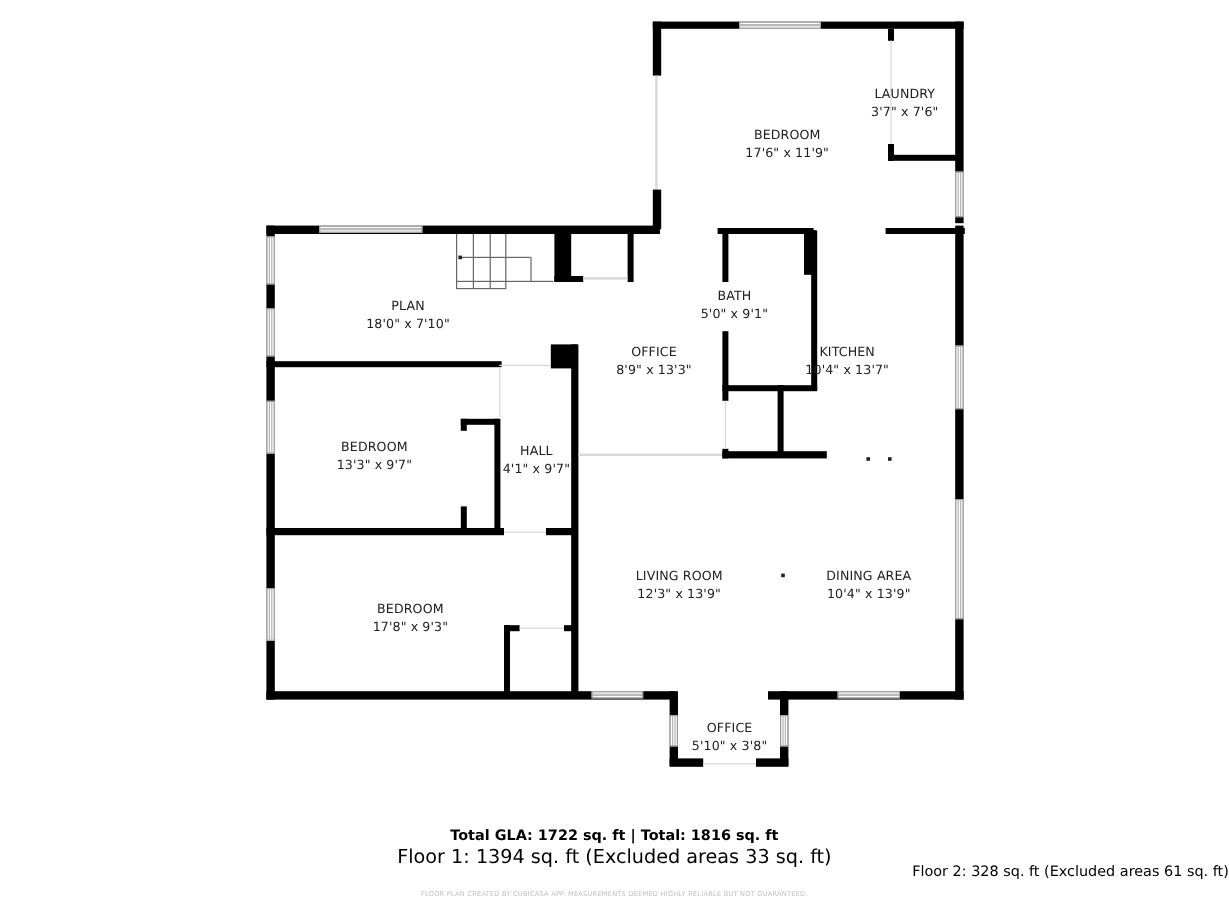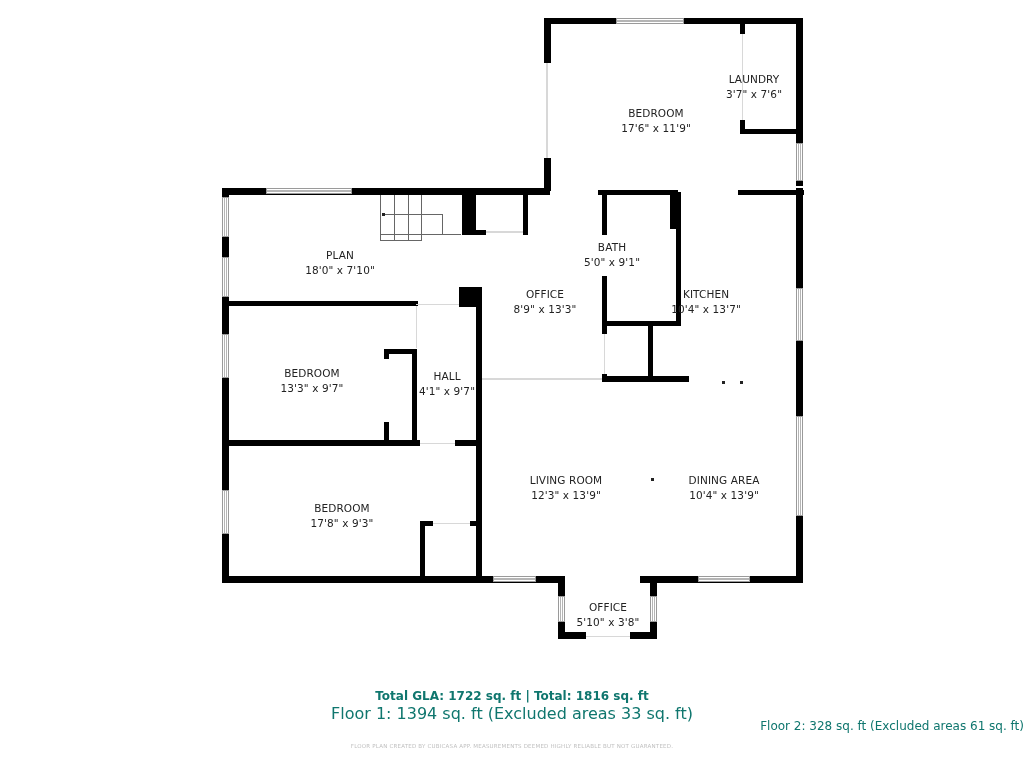--- a/index.html
+++ b/index.html
@@ -8,21 +8,21 @@
   .w { position: absolute; background: #000; }
   .win { position: absolute; background: #fff; border: 1px solid #9a9a9a; box-sizing: border-box; }
   .win.h::before, .win.h::after { content: ""; position: absolute; left: 0; right: 0; height: 1px; background: #b5b5b5; }
   .win.h::before { top: 1px; } .win.h::after { bottom: 1px; }
   .win.v::before, .win.v::after { content: ""; position: absolute; top: 0; bottom: 0; width: 1px; background: #b5b5b5; }
   .win.v::before { left: 1px; } .win.v::after { right: 1px; }
   .thin { position: absolute; background: #d8d8d8; }
   .label { position: absolute; text-align: center; color: #222; font-size: 10.5px; line-height: 15px; transform: translateX(-50%); white-space: nowrap; letter-spacing: 0.1px; }
   .label .nm, .label .dm { display: block; }
   .stair-line { position: absolute; background: #666; }
-  .summary { position: absolute; left: 0; width: 1024px; text-align: center; color: #0f766e; }
+  .summary { position: absolute; left: 0; width: 1024px; text-align: center; color: #000000; }
   .s-total { top: 689px; font-size: 12px; font-weight: bold; }
   .s-f1 { top: 704px; font-size: 16px; }
   .s-f2 { top: 719px; font-size: 12px; text-align: right; }
   .s-credit { top: 743px; font-size: 5.5px; color: #c0c0c0; letter-spacing: 0.2px; }
   .tick { position: absolute; width: 3px; height: 3px; background: #222; }
 </style>
 </head>
 <body>
 
 <div id="plan">

